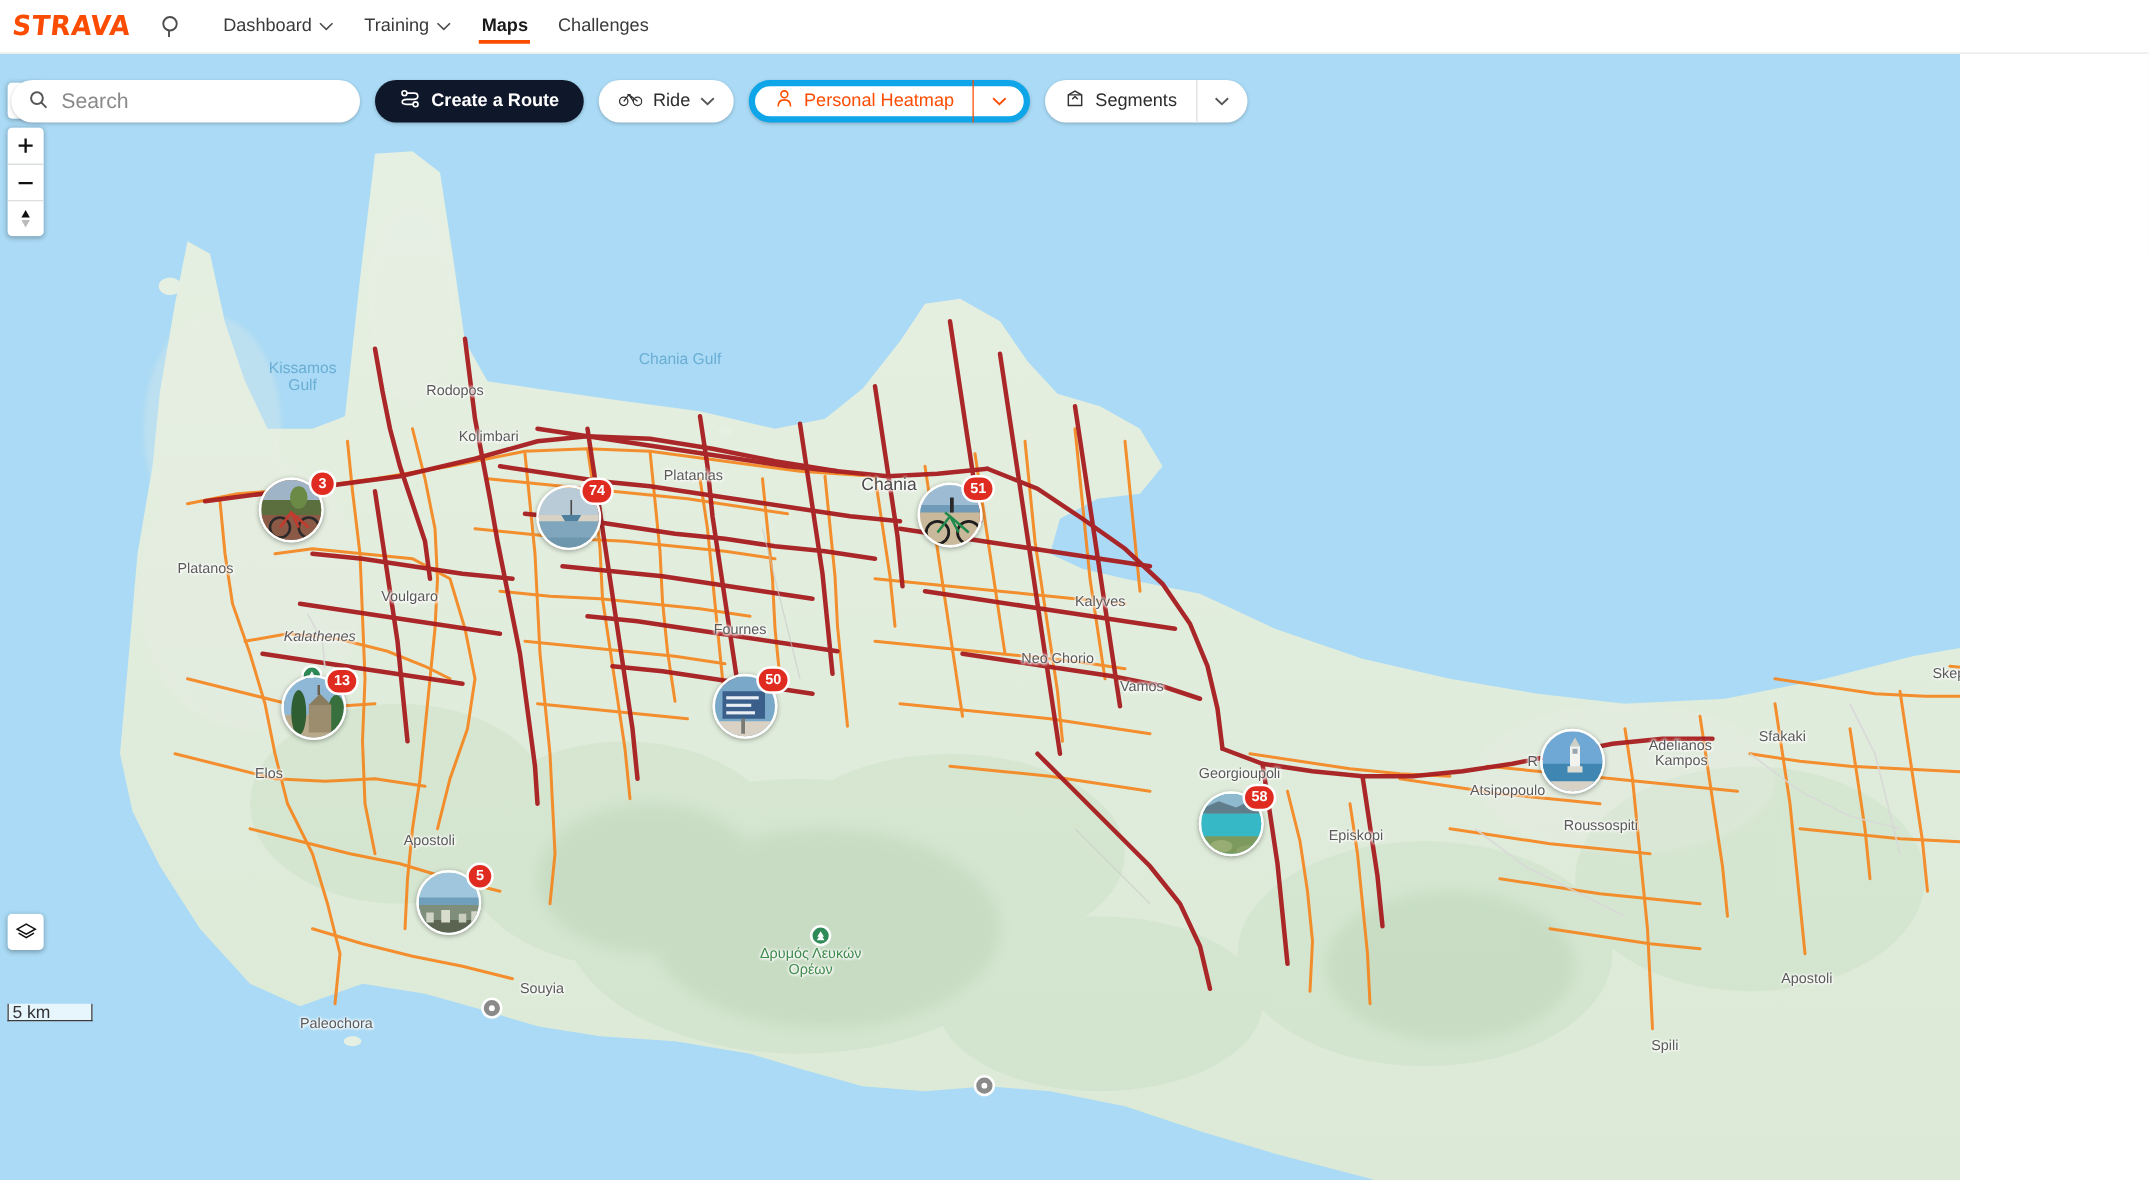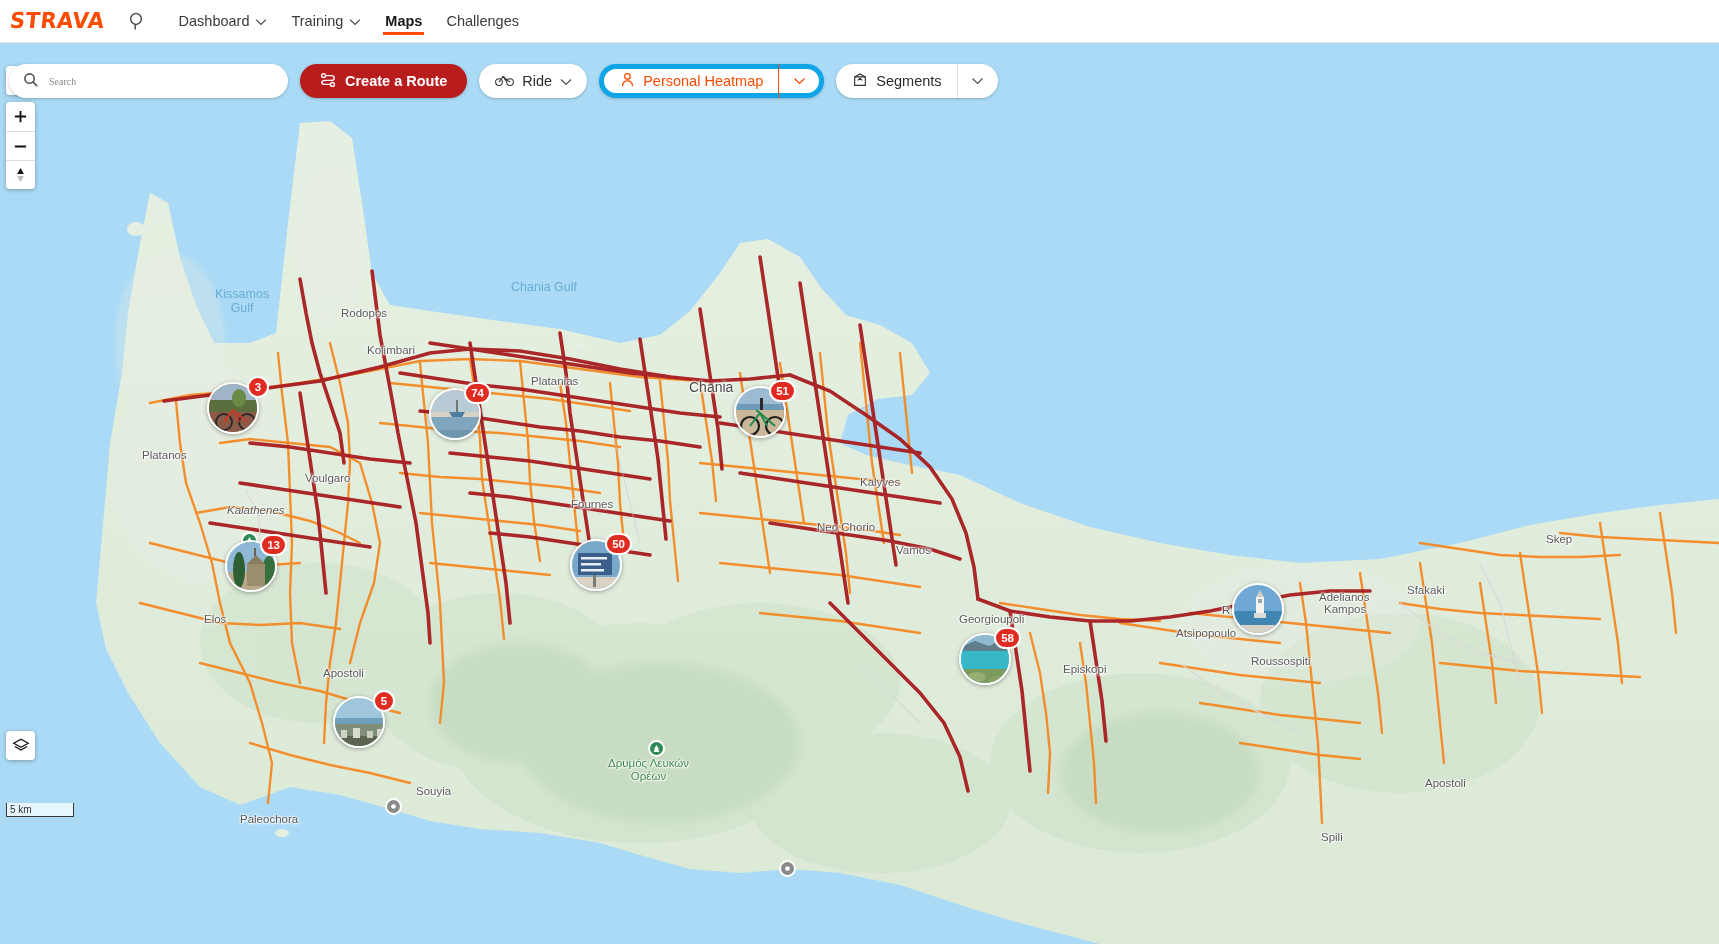--- a/index.html
+++ b/index.html
@@ -38,21 +38,21 @@
   .nav-item.active { font-weight: bold; color: #191919; }
   .nav-item.active::after {
     content: ""; position: absolute; left: 10px; right: 10px; bottom: 0;
     height: 3px; background: #fc4c02;
   }
   .caret { display: inline-block; }
 
   
   .map {
     position: absolute; top: 43px; left: 0;
-    width: 1719px; height: 901px;
+    width: 1568px; height: 901px;
     background: #aadaf5;
     overflow: hidden;
   }
   .map-svg { position: absolute; top: 0; left: 0; }
 
   
   .toolbar {
     position: absolute; top: 64px; left: 9px;
     display: flex; align-items: center; gap: 12px;
     z-index: 50;
@@ -60,26 +60,26 @@
   .pill {
     display: flex; align-items: center;
     height: 34px; border-radius: 18px;
     background: #fff; box-shadow: 0 1px 3px rgba(0,0,0,.22);
     font-size: 14.5px; color: #2c2c2c;
     cursor: pointer; white-space: nowrap;
   }
   .search-pill { width: 279px; padding: 0 14px; gap: 9px; }
   .search-pill input {
     border: none; outline: none; background: transparent;
-    font-size: 10px; font-family: Liberation Serif, serif;
+    font-size: 17px; font-family: Liberation Sans, sans-serif;
     color: #2c2c2c; width: 225px;
   }
   .search-pill input::placeholder { color: #8a8a8a; }
   .create-route {
-    background: #b91c1c; color: #fff; font-weight: bold;
+    background: #0f172a; color: #fff; font-weight: bold;
     padding: 0 20px; gap: 9px; height: 34px;
   }
   .split-pill { padding: 0; }
   .split-main { display: flex; align-items: center; gap: 8px; padding: 0 15px 0 16px; height: 34px; }
   .split-div { width: 1px; height: 34px; background: #e0e0e0; }
   .split-caret { display: flex; align-items: center; justify-content: center; width: 40px; height: 34px; }
   .pill.active-orange {
     border: 5px solid #0ea5e9; color: #fc4c02; background: #fff;
   }
   .pill.active-orange .split-div { background: #fc4c02; }
@@ -97,21 +97,21 @@
   #zoom-ctl { top: 102px; left: 6px; }
   #layers-ctl { top: 731px; left: 6px; }
   #3d-ctl { top: 768px; left: 6px; }
   #3d-ctl .ctl { font-size: 13px; font-weight: bold; font-family: "Liberation Serif", serif; }
 
   .scalebar {
     position: absolute; left: 6px; top: 803px; z-index: 45;
     width: 68px; height: 14px;
     background: rgba(255,255,255,.72);
     border: 1px solid #3a3a3a; border-top: none;
-    font-size: 10px; color: #333; padding-left: 3px; line-height: 13px;
+    font-size: 14px; color: #333; padding-left: 3px; line-height: 13px;
   }
 
   
   .mlabel {
     position: absolute; z-index: 20;
     font-size: 11.5px; color: #5a5a5a;
     text-shadow: 0 0 3px #fff, 0 0 3px #fff, 0 0 2px #fff, 1px 1px 2px #fff;
     white-space: nowrap; pointer-events: none;
     font-family: "Liberation Sans", sans-serif;
   }

